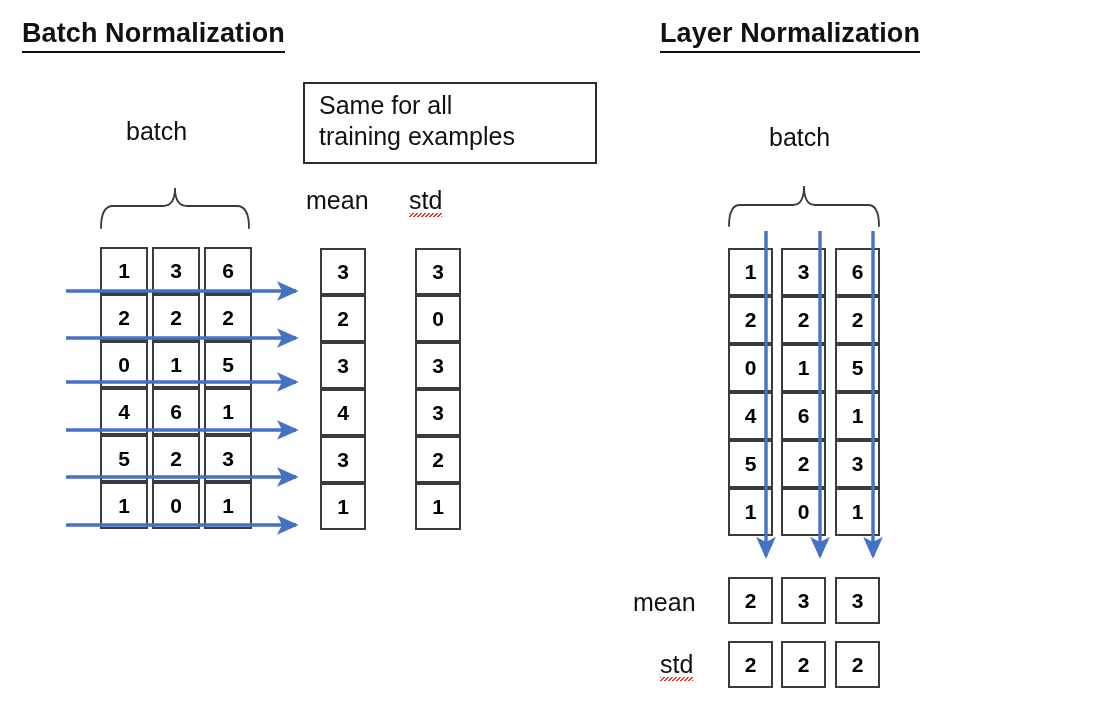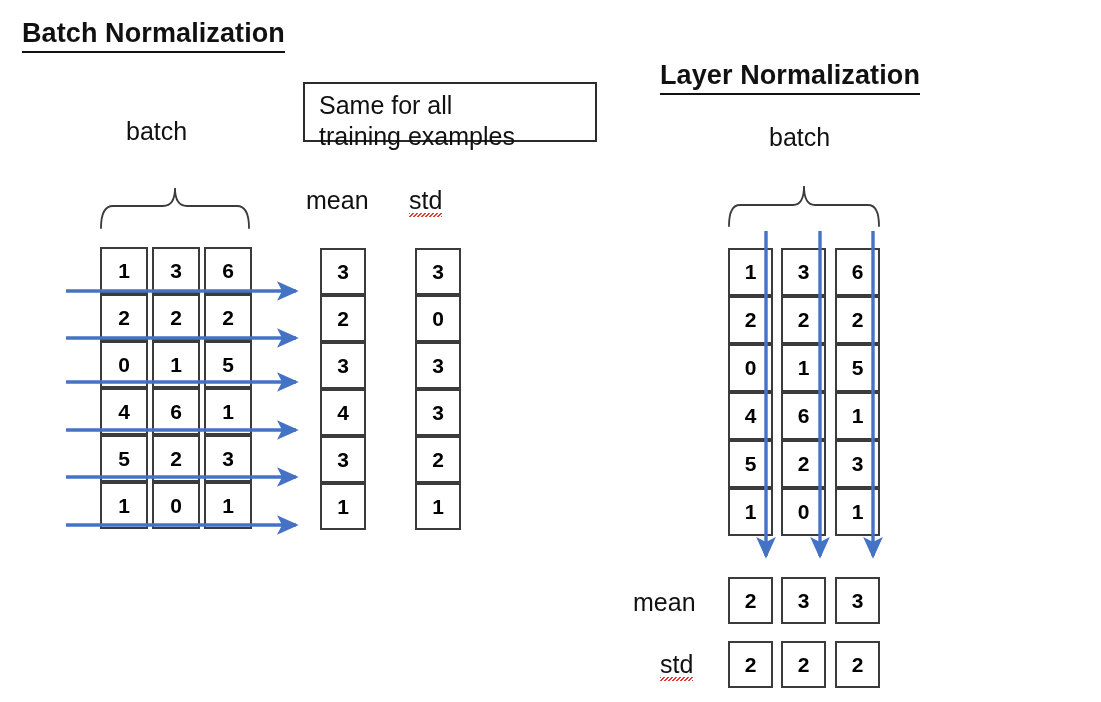--- a/index.html
+++ b/index.html
@@ -27,21 +27,21 @@
     font-size: 27px;
     font-weight: 700;
     color: #111111;
     letter-spacing: 0.1px;
     white-space: nowrap;
     padding-bottom: 3px;
     border-bottom: 2px solid #111111;
     line-height: 30px;
   }
   #title-bn { left: 22px; top: 18px; }
-  #title-ln { left: 660px; top: 18px; margin-top: 42px; }
+  #title-ln { left: 660px; top: 18px; }
 
   
   .plain-label {
     position: absolute;
     font-size: 25px;
     color: #111111;
     white-space: nowrap;
     line-height: 28px;
   }
   .spell-error {
@@ -101,21 +101,21 @@
 <body>
 
 <div class="stage">
 
   <div class="section-title" id="title-bn">Batch Normalization</div>
 
   <div class="section-title" id="title-ln">Layer Normalization</div>
 
   <div class="plain-label" style="left:126px; top:117px;">batch</div>
 
-  <div class="callout" style="left:303px; top:82px; width:294px; height:60px;">Same for all
+  <div class="callout" style="left:303px; top:82px; width:294px; height:82px;">Same for all
 training examples</div>
 
   <div class="plain-label" style="left:306px; top:186px;">mean</div>
 
   <div class="plain-label" style="left:409px; top:186px;"><span class="spell-error">std</span></div>
 
   <div class="plain-label" style="left:769px; top:123px;">batch</div>
 
   <div class="plain-label" style="left:633px; top:588px;">mean</div>
 

